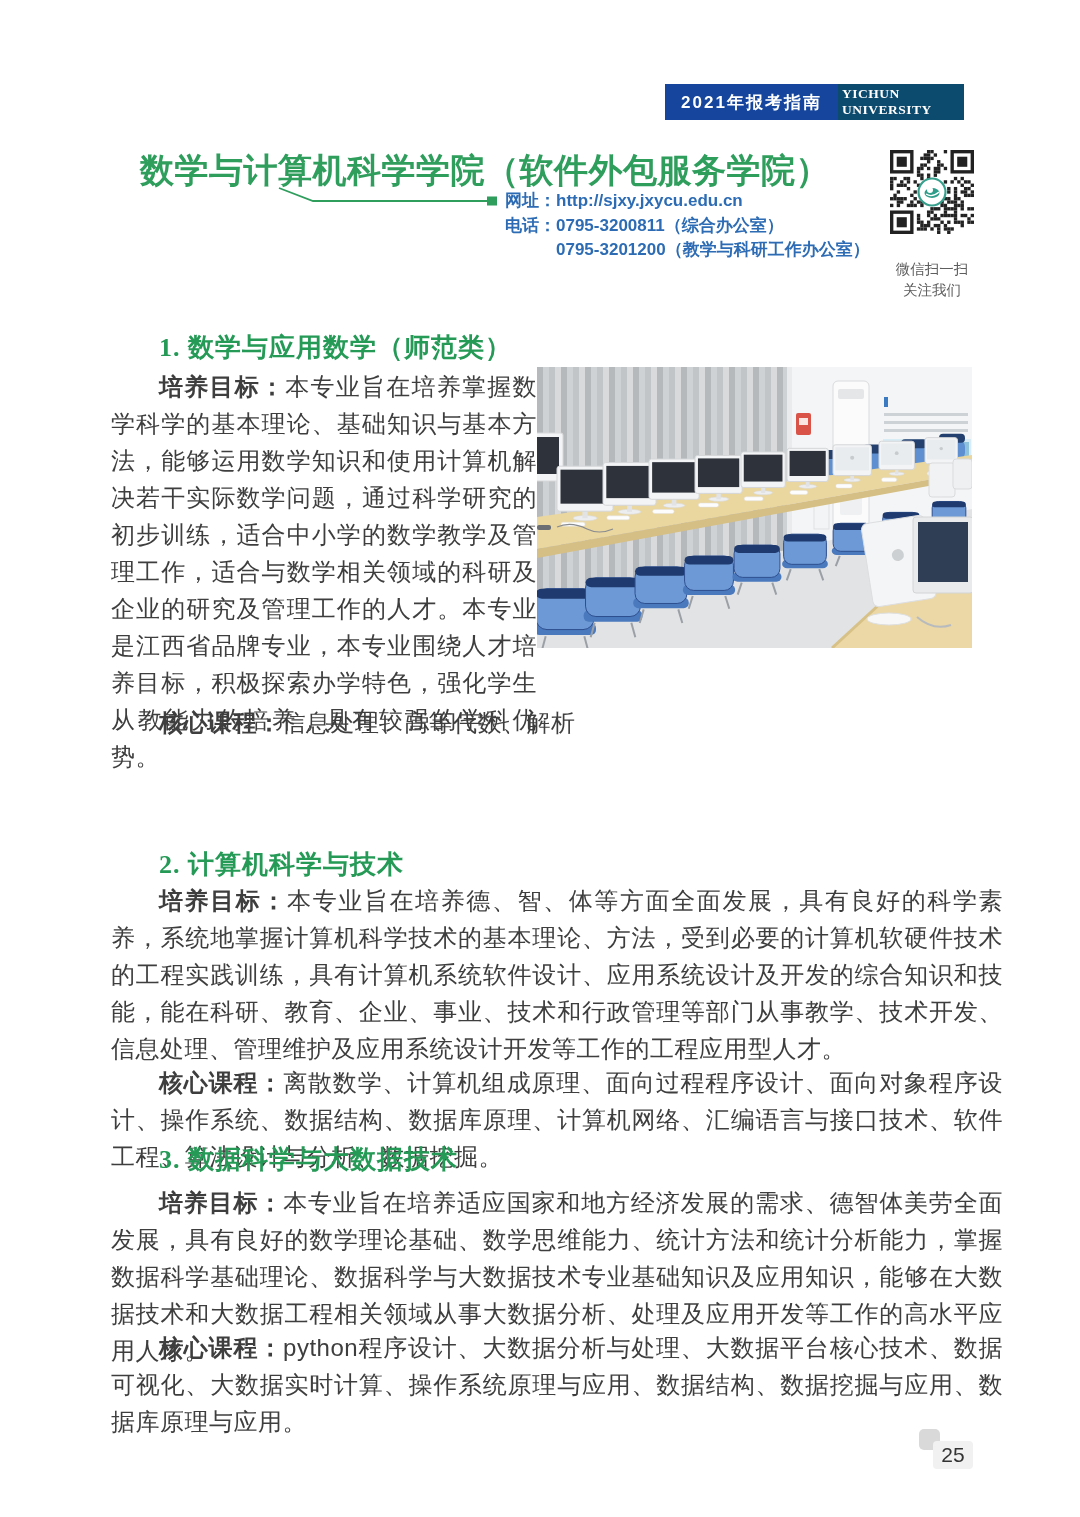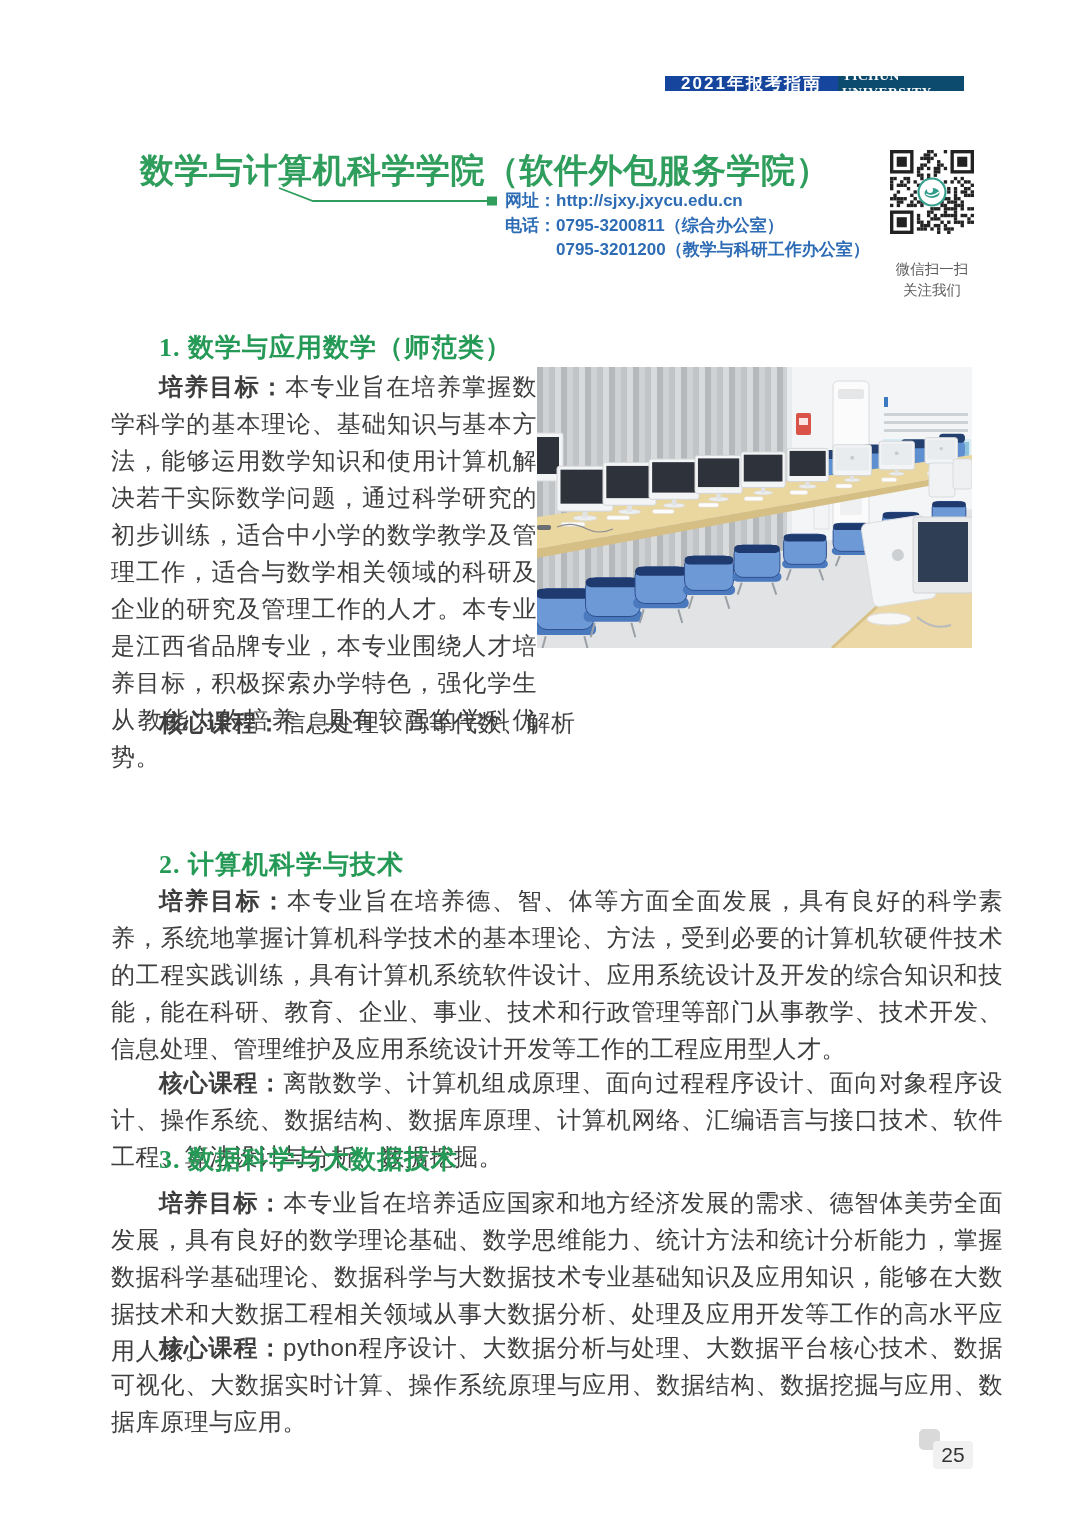--- a/index.html
+++ b/index.html
@@ -2,21 +2,21 @@
 <html><head>
 <meta charset="utf-8">
 <style>
   html,body { margin:0; padding:0; background:#ffffff; }
   .page {
     position:relative; width:1080px; height:1517px; background:#ffffff;
     font-family:"Liberation Sans","DejaVu Sans",sans-serif; overflow:hidden;
   }
 
   
-  .header-bar { position:absolute; left:665px; top:76px; height:15px; display:flex;border-radius:9px; }
+  .header-bar { position:absolute; left:665px; top:84px; height:36px; display:flex;border-radius:9px; }
   .header-dark {
     background:#15459c; color:#ffffff; font-weight:bold; font-size:17px;
     letter-spacing:2px; display:flex; align-items:center; padding:0 12px; width:149px; justify-content:center;
   }
   .header-light {
     background:#0c4a6e; color:#ffffff; font-family:"Liberation Serif","DejaVu Serif",serif;
     font-weight:bold; font-size:13.5px; letter-spacing:0.5px; display:flex; align-items:center;
     padding:0 4px; width:118px; justify-content:center;
   }
 

